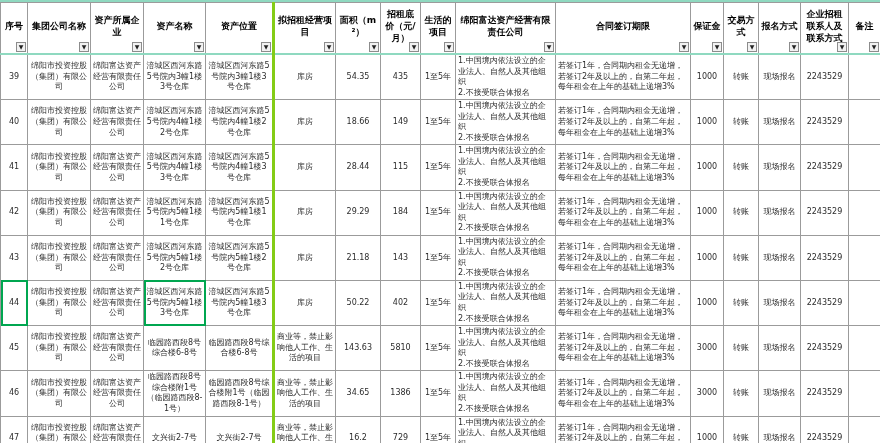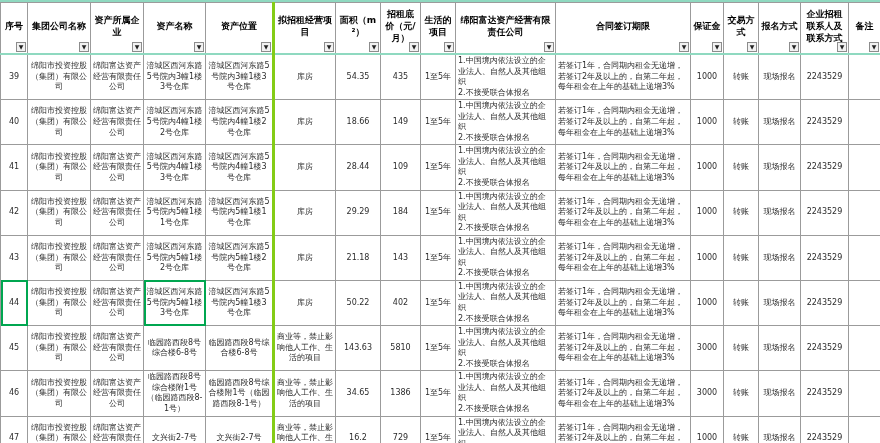--- a/index.html
+++ b/index.html
@@ -167,21 +167,21 @@
           <td></td>
         </tr>
         <tr>
           <td>41</td>
           <td>绵阳市投资控股（集团）有限公司</td>
           <td>绵阳富达资产经营有限责任公司</td>
           <td>涪城区西河东路5号院内4幢1楼3号仓库</td>
           <td>涪城区西河东路5号院内4幢1楼3号仓库</td>
           <td>库房</td>
           <td>28.44</td>
-          <td>109</td>
+          <td>115</td>
           <td>1至5年</td>
           <td class="prelines">1.中国境内依法设立的企业法人、自然人及其他组织
 2.不接受联合体报名</td>
           <td class="prelines">若签订1年，合同期内租金无递增，若签订2年及以上的，自第二年起，每年租金在上年的基础上递增3%</td>
           <td>1000</td>
           <td>转账</td>
           <td>现场报名</td>
           <td>2243529</td>
           <td></td>
         </tr>

